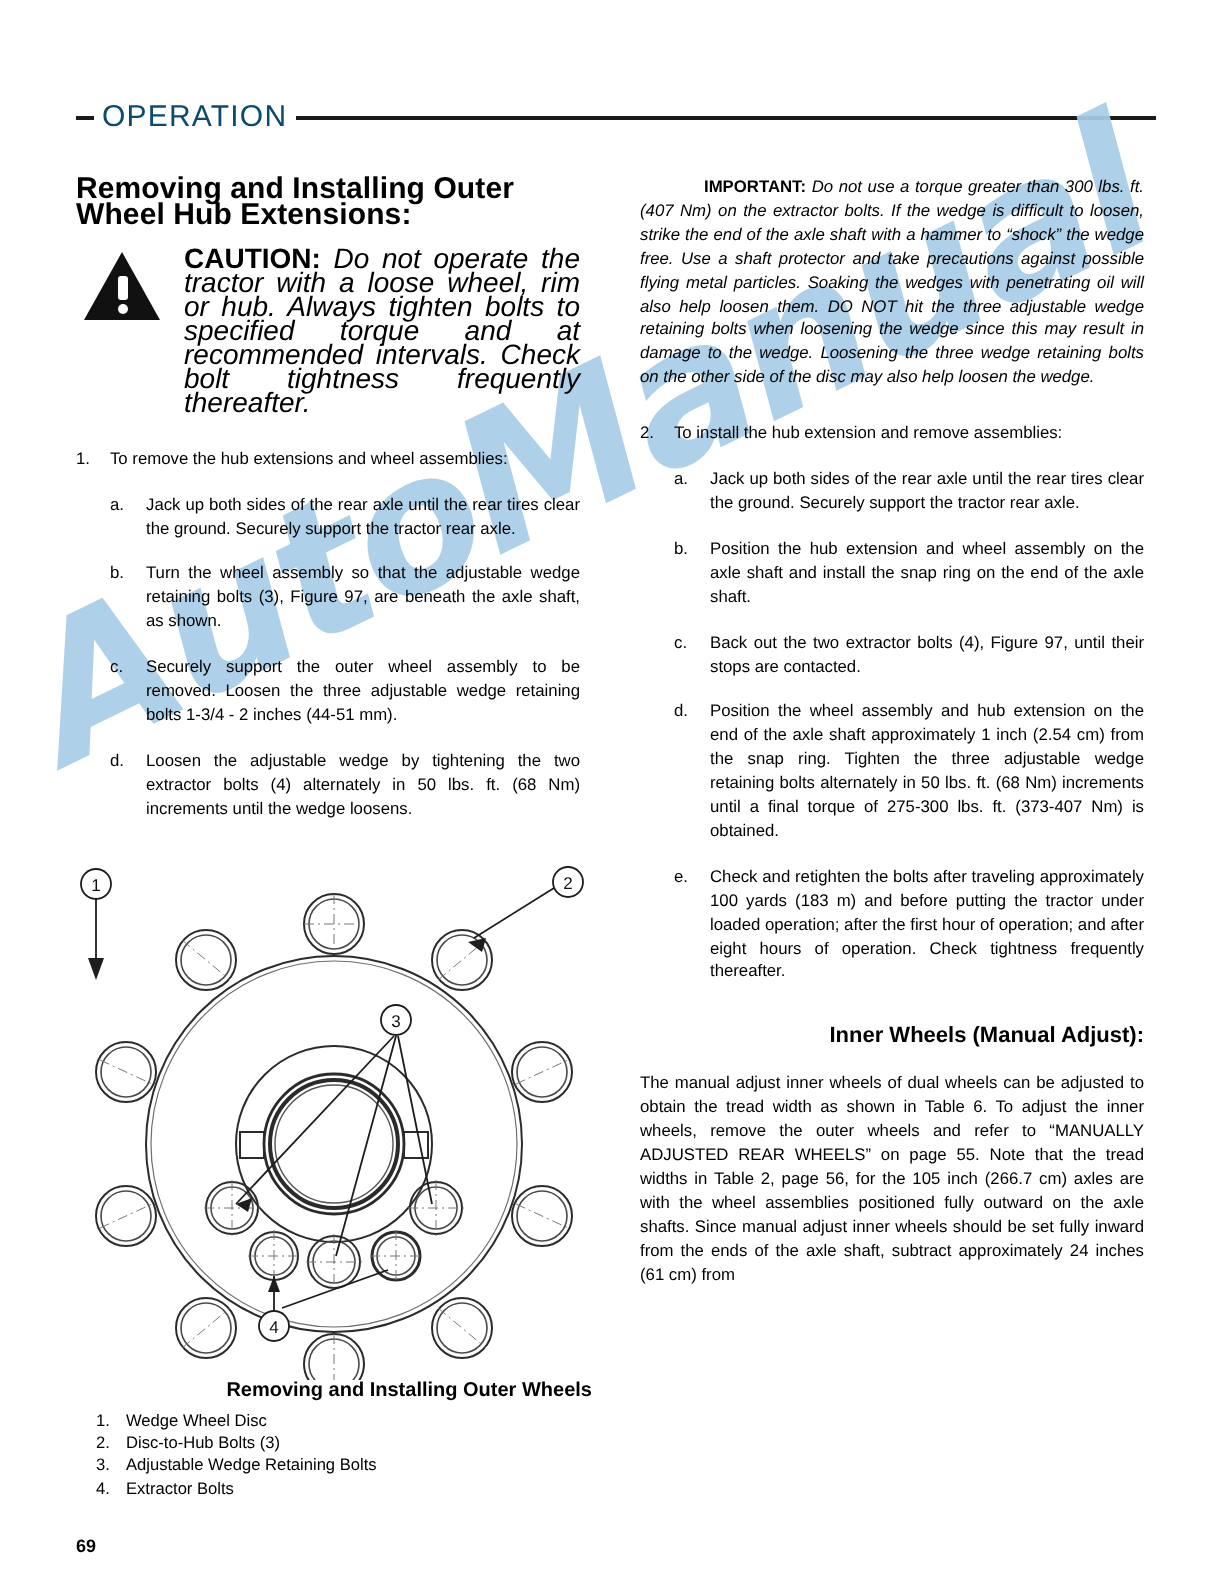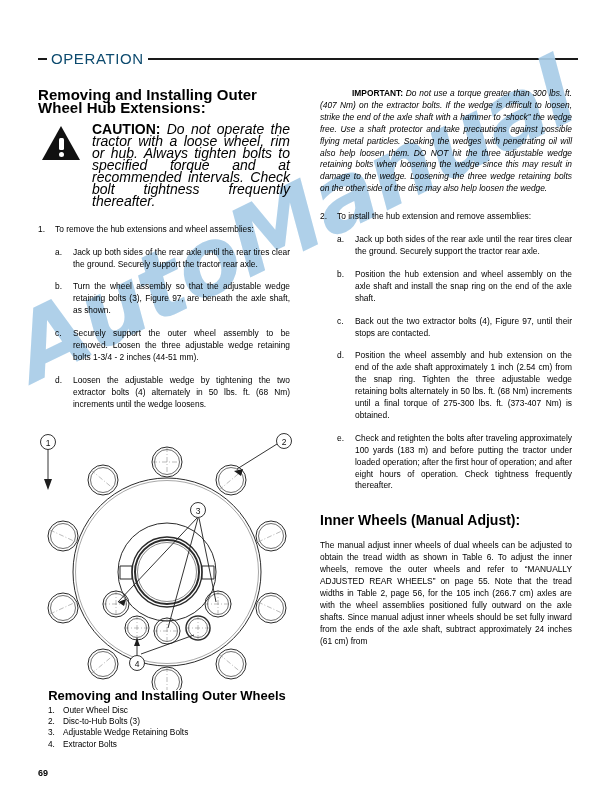--- a/index.html
+++ b/index.html
@@ -186,23 +186,24 @@
     width: 18px;
     text-align: left;
   }
   .sub-body {
     flex: 1 1 auto;
     text-align: justify;
   }
 
   
   .inner-head {
-    font-size: 14px;
+    font-size: 11px;
     font-weight: 700;
     margin: 20px 0 12px 0;
+    text-align: right;
   }
   .body-para {
     font-size: 8.4px;
     line-height: 11.9px;
     text-align: justify;
     margin: 0;
   }
 
   
   .figure {
@@ -218,22 +219,22 @@
     position: relative;
   }
   .fig-caption {
     text-align: center;
     font-size: 9px;
     font-weight: 700;
     margin-top: 2px;
     line-height: 12.5px;
   }
   .fig-subcaption {
-    text-align: center;
-    font-size: 13px;
+    text-align: right;
+    font-size: 10px;
     font-weight: 700;
     line-height: 12.5px;
     margin-bottom: 2px;
   }
   .fig-legend {
     font-size: 8.3px;
     line-height: 11.4px;
     margin-left: 10px;
   }
   .legend-row {
@@ -496,21 +497,21 @@
           <text x="99" y="234.5" font-family="Liberation Sans, sans-serif" font-size="8.5" text-anchor="middle" fill="#111">4</text>
         </g>
       </svg>
     </div>
 
     <div class="fig-subcaption">Removing and Installing Outer Wheels</div>
 
     <div class="fig-legend">
       <div class="legend-row">
         <span class="legend-num">1.</span>
-        <span class="legend-label">Outer Wheel Disc</span>
+        <span class="legend-label">Wedge Wheel Disc</span>
       </div>
       <div class="legend-row">
         <span class="legend-num">2.</span>
         <span class="legend-label">Disc-to-Hub Bolts (3)</span>
       </div>
       <div class="legend-row">
         <span class="legend-num">3.</span>
         <span class="legend-label">Adjustable Wedge Retaining Bolts</span>
       </div>
       <div class="legend-row">

